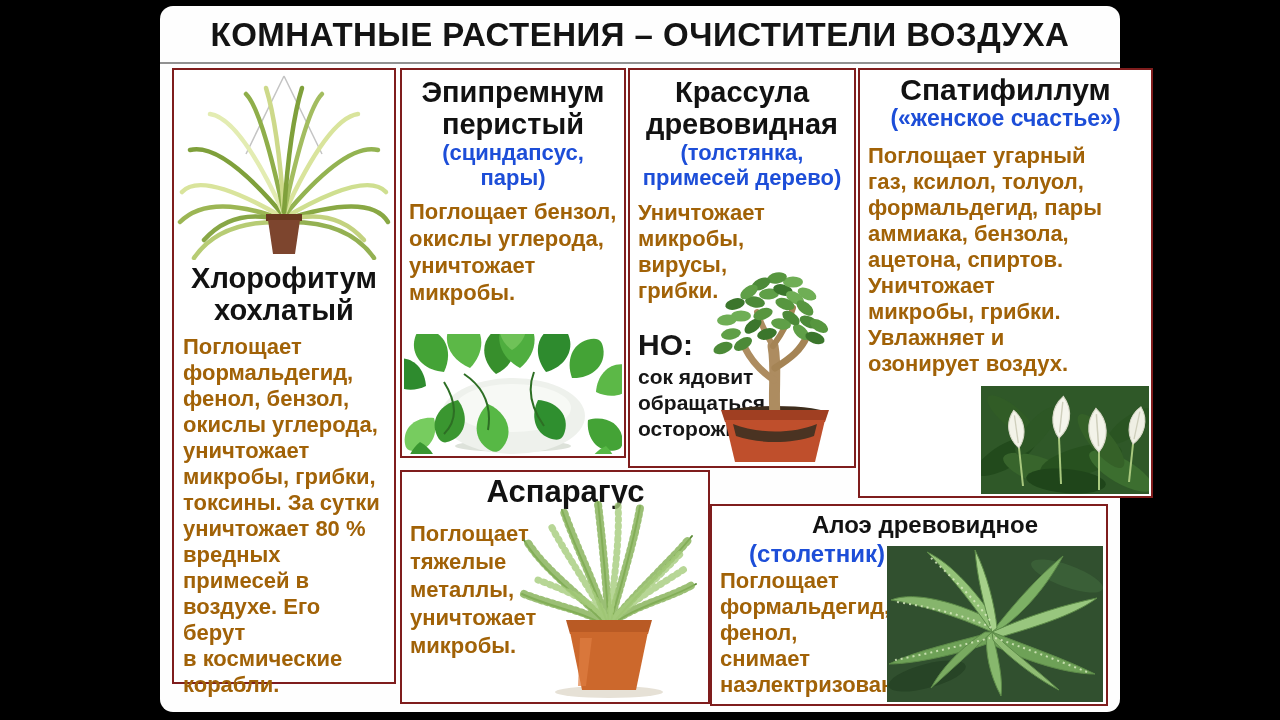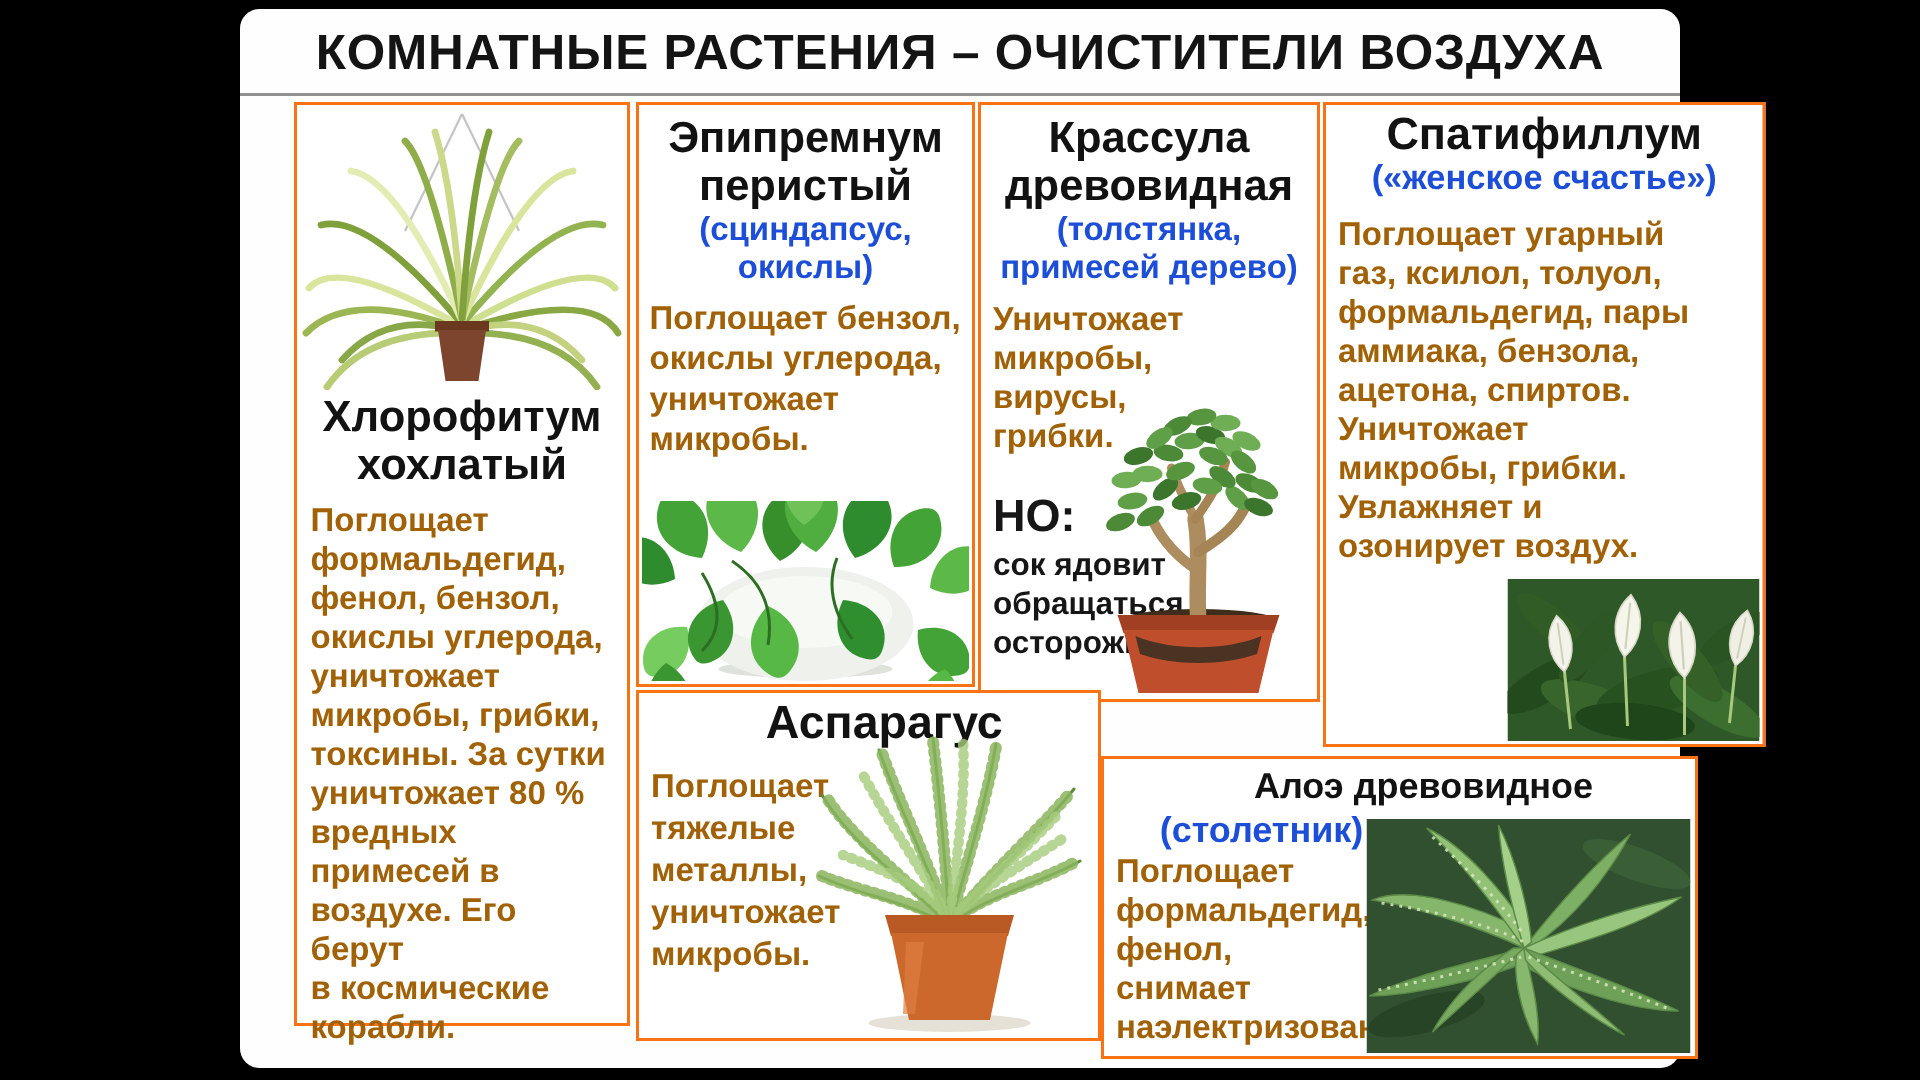--- a/index.html
+++ b/index.html
@@ -1,21 +1,21 @@
 <!DOCTYPE html>
 <html><head>
 <meta charset="utf-8">
 <style>
   html,body{margin:0;padding:0;background:#000;}
   .stage{position:relative;width:1280px;height:720px;background:#000;overflow:hidden;
          font-family:"Liberation Sans","DejaVu Sans",sans-serif;color:#161616;}
   .poster{position:absolute;left:160px;top:6px;width:960px;height:706px;background:#fefefe;border-radius:13px;}
   .title{position:absolute;left:0;top:0;width:100%;height:56px;line-height:58px;text-align:center;
          font-size:33px;font-weight:700;letter-spacing:.5px;border-bottom:2px solid #919191;color:#141414;}
-  .box{position:absolute;background:#fff;border:2px solid #f97316;box-sizing:border-box;font-weight:700;margin-left:24px;}
+  .box{position:absolute;background:#fff;border:2px solid #7f1d1d;box-sizing:border-box;font-weight:700;}
   .name{text-align:center;font-size:29px;line-height:32px;margin-top:6px;color:#121212;}
   .sub{text-align:center;font-size:22px;line-height:25px;white-space:pre-line;color:#1d4ed8;}
   .body{font-size:22px;line-height:26px;white-space:pre-line;color:#a16207;}
   .photo{display:block;}
 
   #box-chlorophytum{left:12px;top:62px;width:224px;height:616px;}
   #box-chlorophytum .name{margin-top:2px;}
   #box-chlorophytum .body{margin:8px 6px 0 9px;}
 
   #box-epipremnum{left:240px;top:62px;width:226px;height:390px;}
@@ -27,21 +27,21 @@
   .warn-label{font-size:30px;margin:24px 0 0 8px;}
   .warn-text{font-size:21px;line-height:26px;white-space:pre-line;margin:2px 0 0 8px;width:130px;}
   #box-crassula .photo{position:absolute;right:2px;bottom:2px;}
 
   #box-spathiphyllum{left:698px;top:62px;width:295px;height:430px;}
   #box-spathiphyllum .name{font-size:30px;margin-top:4px;}
   #box-spathiphyllum .sub{font-size:23px;}
   #box-spathiphyllum .body{margin:12px 4px 0 8px;}
   #box-spathiphyllum .photo{position:absolute;right:2px;bottom:2px;}
 
-  #box-asparagus{left:240px;top:454px;width:310px;height:234px;padding-left:21px;}
+  #box-asparagus{left:240px;top:464px;width:310px;height:234px;padding-left:21px;}
   #box-asparagus .name{font-size:31px;margin-top:4px;}
   #box-asparagus .body{position:absolute;left:8px;top:48px;width:160px;line-height:28px;}
   #box-asparagus .photo{position:absolute;right:2px;bottom:2px;}
 
   #box-aloe{left:550px;top:498px;width:398px;height:202px;}
   #box-aloe .name{font-size:24px;margin-top:2px;line-height:33px;padding-left:32px;}
   #box-aloe .sub{width:210px;font-size:24px;}
   #box-aloe .body{margin:2px 0 0 8px;width:210px;overflow:visible;}
   #box-aloe .photo{position:absolute;right:3px;top:40px;}
 </style>
@@ -89,21 +89,21 @@
 вредных
 примесей в
 воздухе. Его берут
 в космические
 корабли.</div>
     </div>
 
     <div class="box" id="box-epipremnum">
       <div class="name">Эпипремнум перистый</div>
       <div class="sub">(сциндапсус,
-окислы)</div>
+пары)</div>
       <div class="body">Поглощает бензол,
 окислы углерода,
 уничтожает
 микробы.</div>
       <svg class="photo" width="218" height="120" viewBox="0 0 218 120">
         <defs>
           <path id="pleaf" d="M0,0 C-12,-8 -16,-22 -8,-32 C-2,-39 2,-39 8,-32 C16,-22 12,-8 0,0 Z"></path>
         </defs>
         <ellipse cx="109" cy="112" rx="58" ry="6" fill="#dde2da"></ellipse>
         <ellipse cx="109" cy="82" rx="72" ry="38" fill="#eef1ec"></ellipse>

